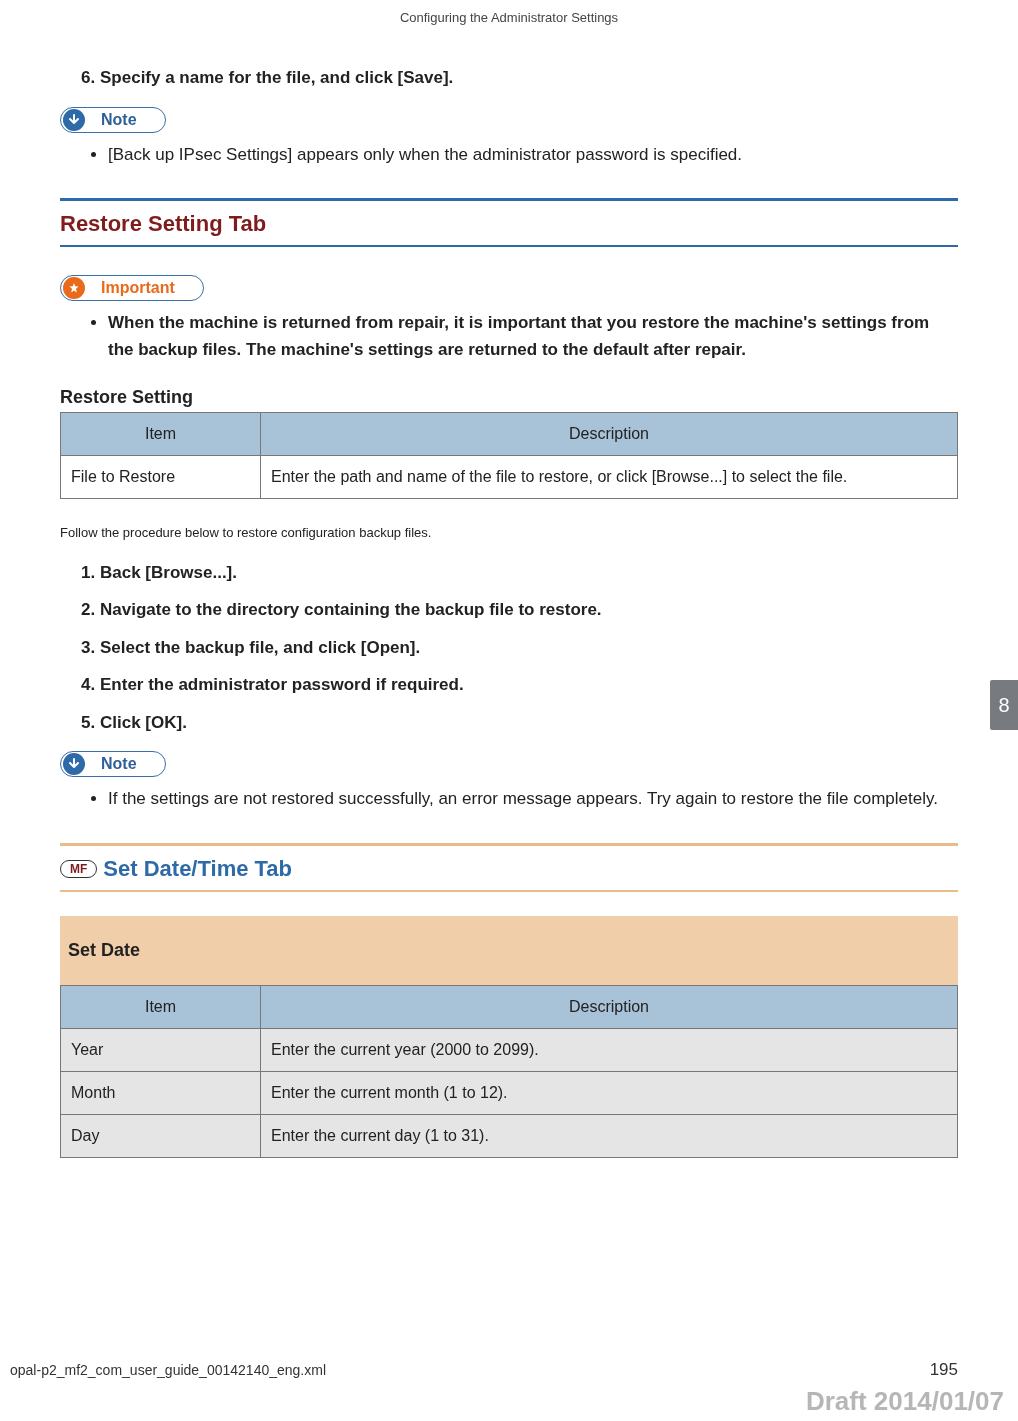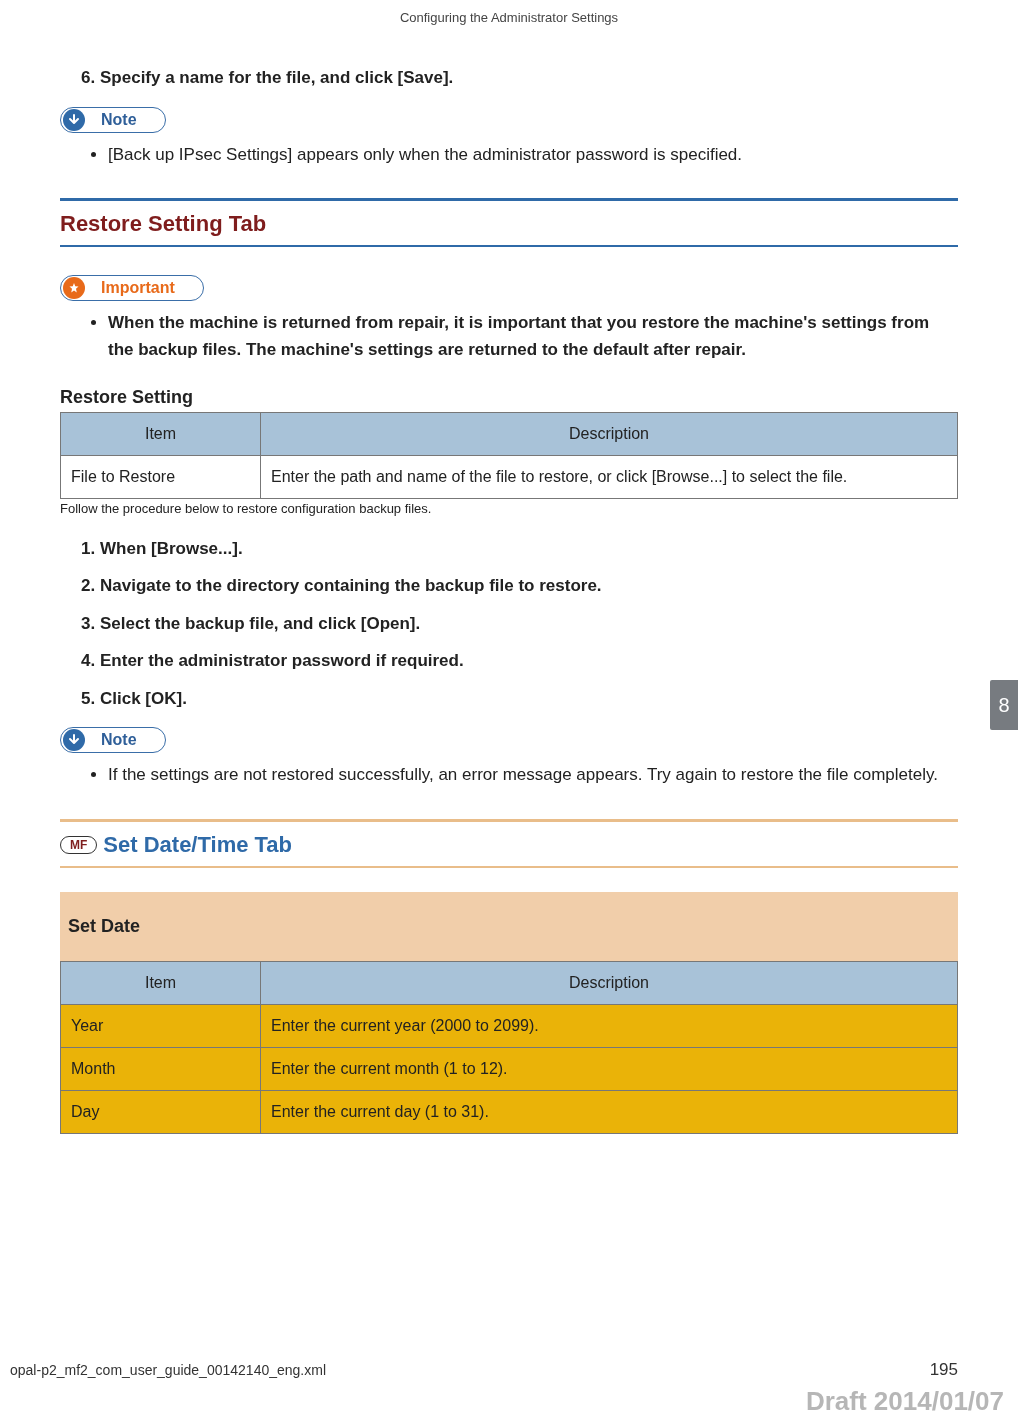--- a/index.html
+++ b/index.html
@@ -107,36 +107,37 @@
     color: #222;
   }
   .sub-h.peach-band {
     background: #f1ceaa;
     padding: 24px 8px;
     margin: 10px 0 0 0;
   }
   table.doc {
     width: 100%;
     border-collapse: collapse;
+    margin-bottom: 24px;
   }
   table.doc th, table.doc td {
     border: 1px solid #777;
     padding: 12px 10px;
     text-align: left;
     font-size: 16px;
     vertical-align: top;
   }
   table.doc th {
     background: #a8c2d8;
     font-weight: normal;
     text-align: center;
   }
   table.doc td.item-col { width: 200px; }
   table.doc.peach th { background: #a8c2d8; }
-  table.doc.peach td { background: #eab308; }
+  table.doc.peach td { background: #e5e5e5; }
   .body-text {
     font-size: 13px;
     margin: 0 0 16px 0;
     line-height: 1.6;
   }
   .tab {
     position: absolute;
     right: 0;
     top: 680px;
     width: 28px;
@@ -214,21 +215,21 @@
       <tr>
         <td class="item-col">File to Restore</td>
         <td>Enter the path and name of the file to restore, or click [Browse...] to select the file.</td>
       </tr>
     </tbody>
   </table>
 
   <p class="body-text">Follow the procedure below to restore configuration backup files.</p>
 
   <ol class="steps">
-    <li>When [Browse...].</li>
+    <li>Back [Browse...].</li>
     <li>Navigate to the directory containing the backup file to restore.</li>
     <li>Select the backup file, and click [Open].</li>
     <li>Enter the administrator password if required.</li>
     <li>Click [OK].</li>
   </ol>
 
   <div class="callout note">
     <span class="circle">
       <svg width="12" height="12" viewBox="0 0 12 12">
           <path d="M6 1 L6 8 M2 5 L6 9 L10 5" stroke="#fff" stroke-width="2" fill="none" stroke-linecap="round" stroke-linejoin="round"></path>

